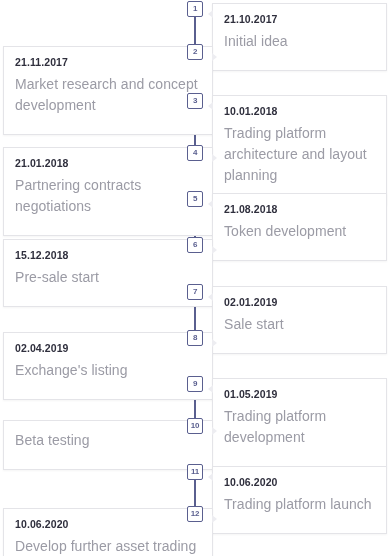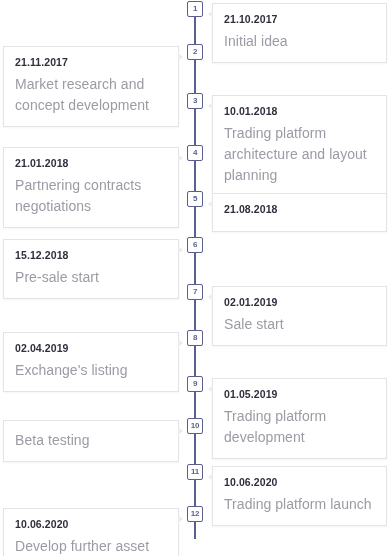--- a/index.html
+++ b/index.html
@@ -41,29 +41,29 @@
     text-align: center;
     letter-spacing: -0.2px;
     z-index: 5;
   }
   
   .card {
     position: absolute;
     background: #ffffff;
     border: 1px solid #e4e4e8;
     box-shadow: 0 1px 2px rgba(0,0,0,0.045);
-    padding: 9px 11px 10px 11px;
+    padding: 9px 11px 18px 11px;
   }
   .card.right {
     left: 212px;
     width: 175px;
   }
   .card.left {
     left: 3px;
-    width: 176px;
+    width: 210px;
   }
   
   .card.right::before {
     content: "";
     position: absolute;
     left: -5px;
     top: 6px;
     width: 0;
     height: 0;
     border-top: 4px solid transparent;
@@ -122,20 +122,21 @@
 
   <div class="badge" style="top:145px">4</div>
   <div class="card left" style="top:147px">
     <div class="card-date">21.01.2018</div>
     <div class="card-desc">Partnering contracts negotiations</div>
   </div>
 
   <div class="badge" style="top:191px">5</div>
   <div class="card right" style="top:193px">
     <div class="card-date">21.08.2018</div>
+    <div class="card-desc">Token development</div>
   </div>
 
   <div class="badge" style="top:237px">6</div>
   <div class="card left" style="top:239px">
     <div class="card-date">15.12.2018</div>
     <div class="card-desc">Pre-sale start</div>
   </div>
 
   <div class="badge" style="top:284px">7</div>
   <div class="card right" style="top:286px">

